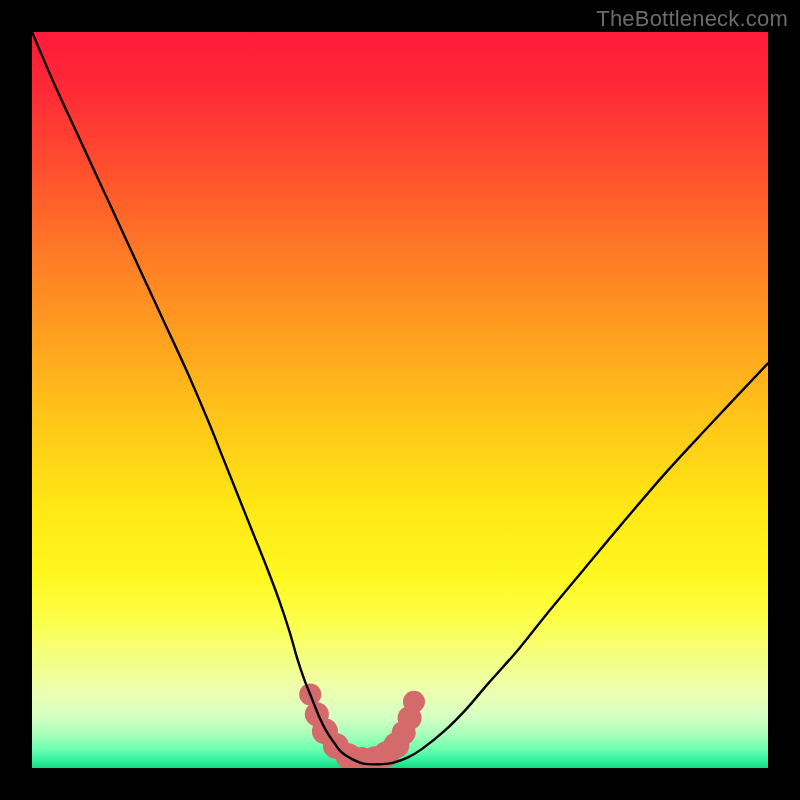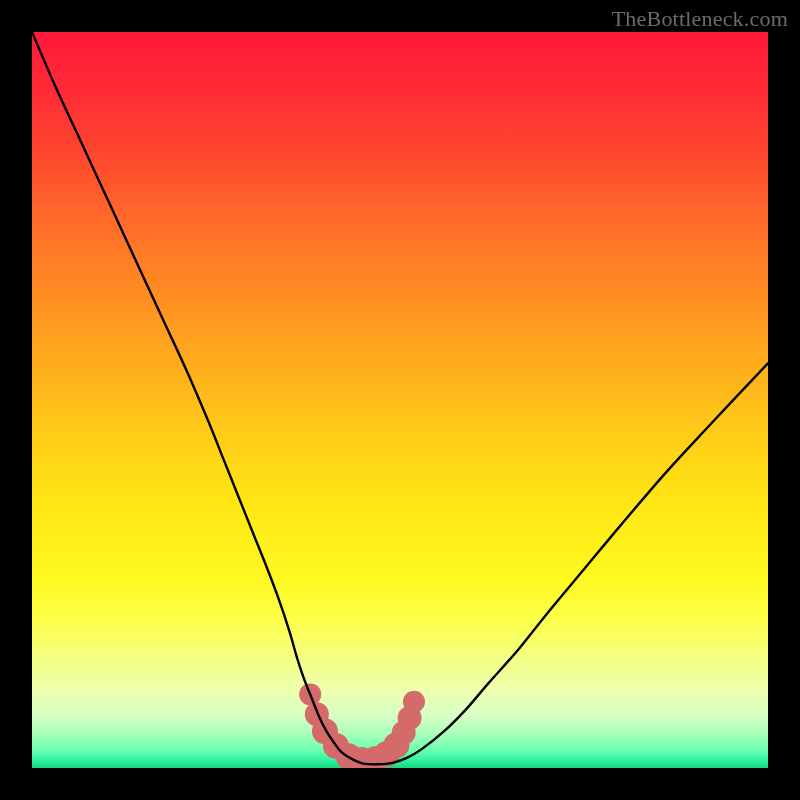--- a/index.html
+++ b/index.html
@@ -30,21 +30,20 @@
   .watermark {
     position: absolute;
     top: 6px;
     right: 12px;
     color: #6b6b6b;
     font-size: 22px;
     font-weight: 400;
     letter-spacing: 0.2px;
     z-index: 50;
     user-select: none;
-    font-family: Liberation Serif, serif;
   }
   svg {
     display: block;
   }
 </style>
 </head>
 <body>
 
 <div class="frame">
   <div class="watermark">TheBottleneck.com</div>

